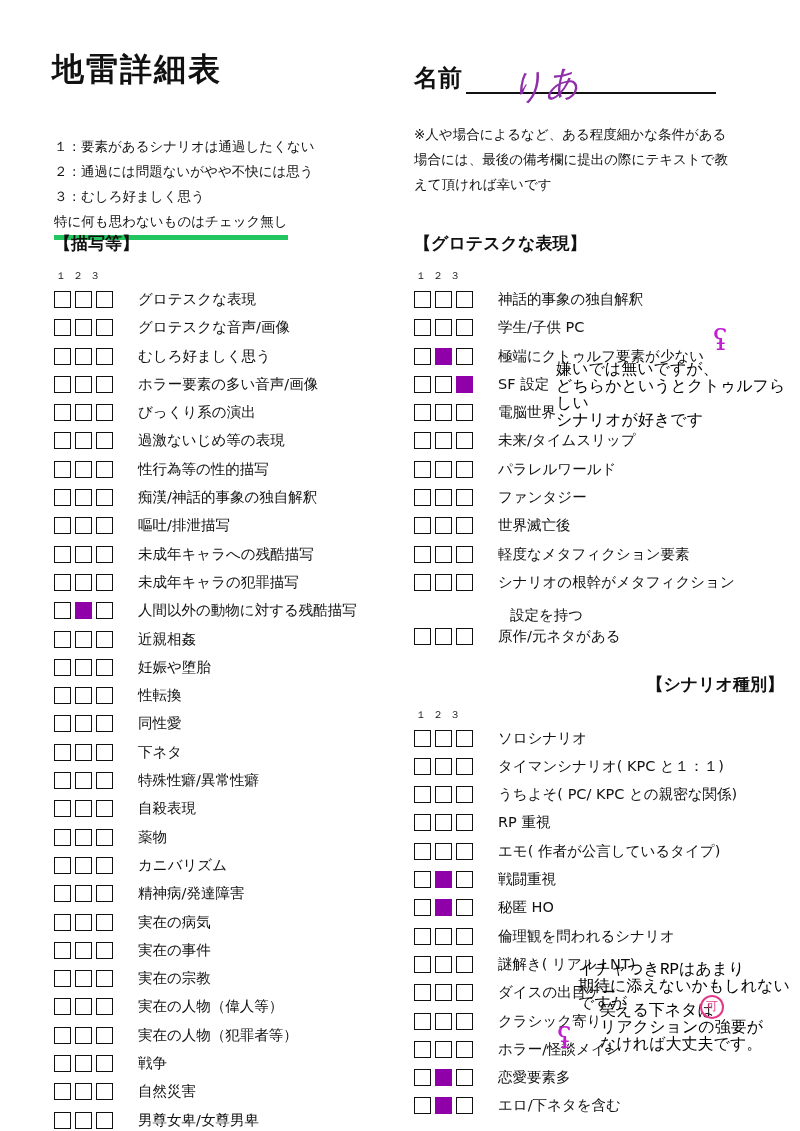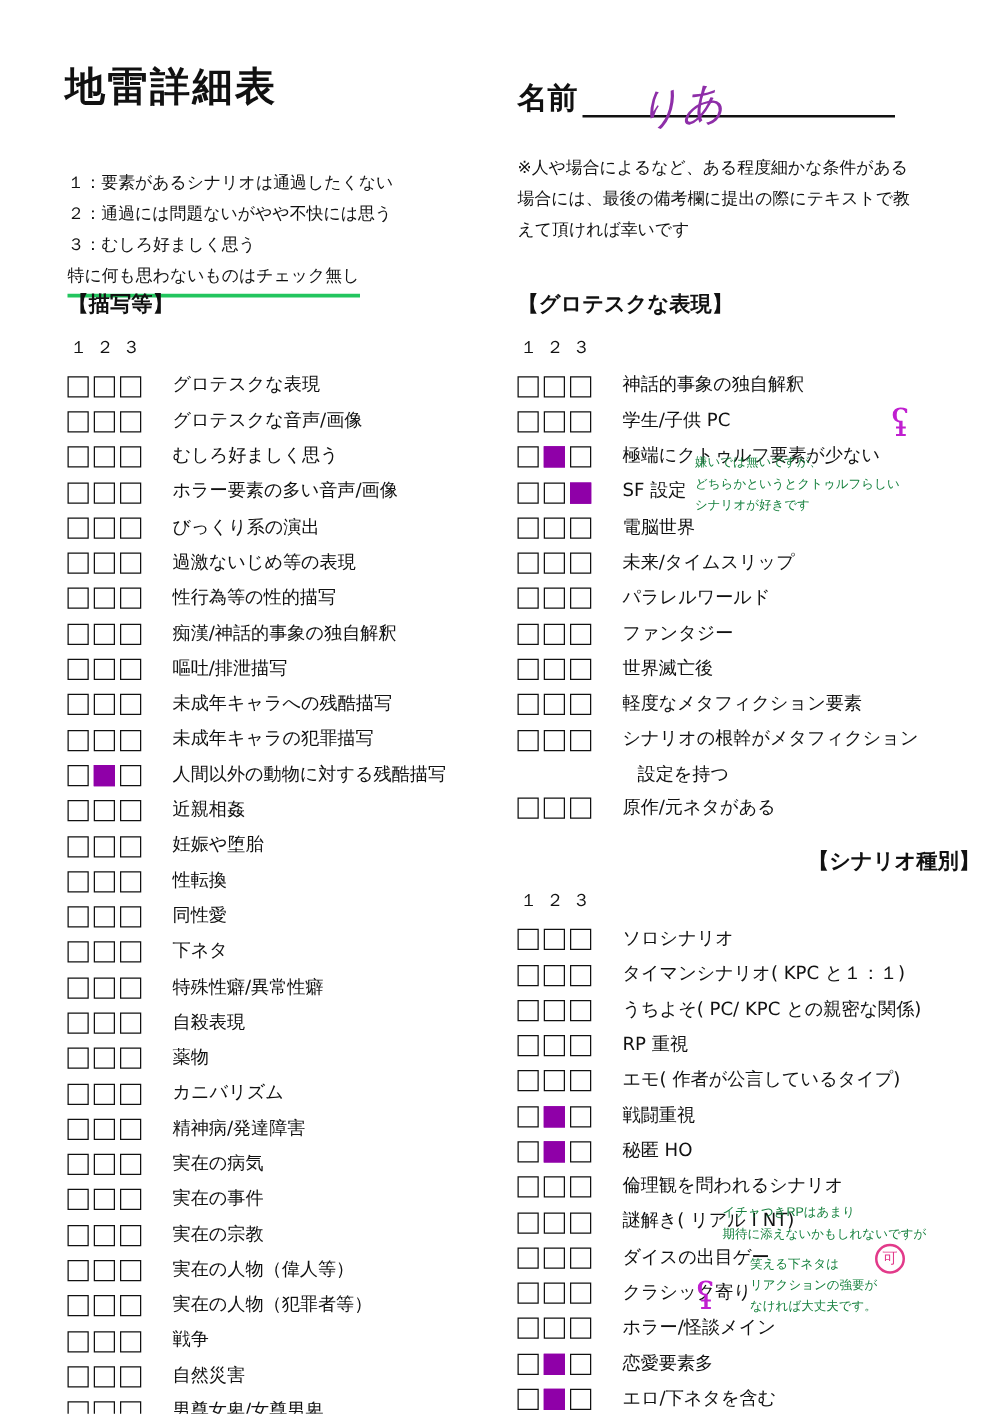--- a/index.html
+++ b/index.html
@@ -32,21 +32,21 @@
   }
   .legend {
     position: absolute;
     left: 54px;
     top: 122px;
     font-size: 13.5px;
     line-height: 25px;
     margin-top: 12px;
   }
   .legend .underlined {
-    border-bottom: 3px solid #22c55e;
+    border-bottom: 5px solid #22c55e;
     display: inline-block;
     padding-bottom: 1px;
   }
   .name-block {
     position: absolute;
     left: 414px;
     top: 62px;
     font-size: 24px;
     font-weight: bold;
     display: flex;
@@ -88,27 +88,26 @@
     top: 232px;
     width: 340px;
   }
   .col-right {
     position: absolute;
     left: 414px;
     top: 232px;
     width: 370px;
   }
   .numrow {
-    font-size: 14px;
+    font-size: 10px;
     letter-spacing: 7px;
     margin: 0 0 8px 2px;
   }
   .item {
     display: flex;
-    align-items: center;
     height: 28.3px;
   }
   .boxes {
     display: flex;
     gap: 4px;
     width: 74px;
     flex: 0 0 74px;
   }
   .box {
     width: 17px;
@@ -135,23 +134,23 @@
     align-items: center;
   }
   .subhead {
     font-size: 17px;
     font-weight: bold;
     margin: 16px 0 12px 0;
     text-align: right;
   }
   .ann {
     position: absolute;
-    color: #15803d;
-    font-family: Liberation Sans, sans-serif;
-    font-size: 10px;
+    color: #000000;
+    font-family: Liberation Mono, monospace;
+    font-size: 16px;
     line-height: 17px;
     white-space: pre-line;
   }
   .ann-1 { left: 556px; top: 362px; }
   .ann-2 { left: 578px; top: 962px; }
   .ann-3 { left: 600px; top: 1003px; }
   .swirl {
     position: absolute;
     color: #c01fd0;
     font-size: 30px;

